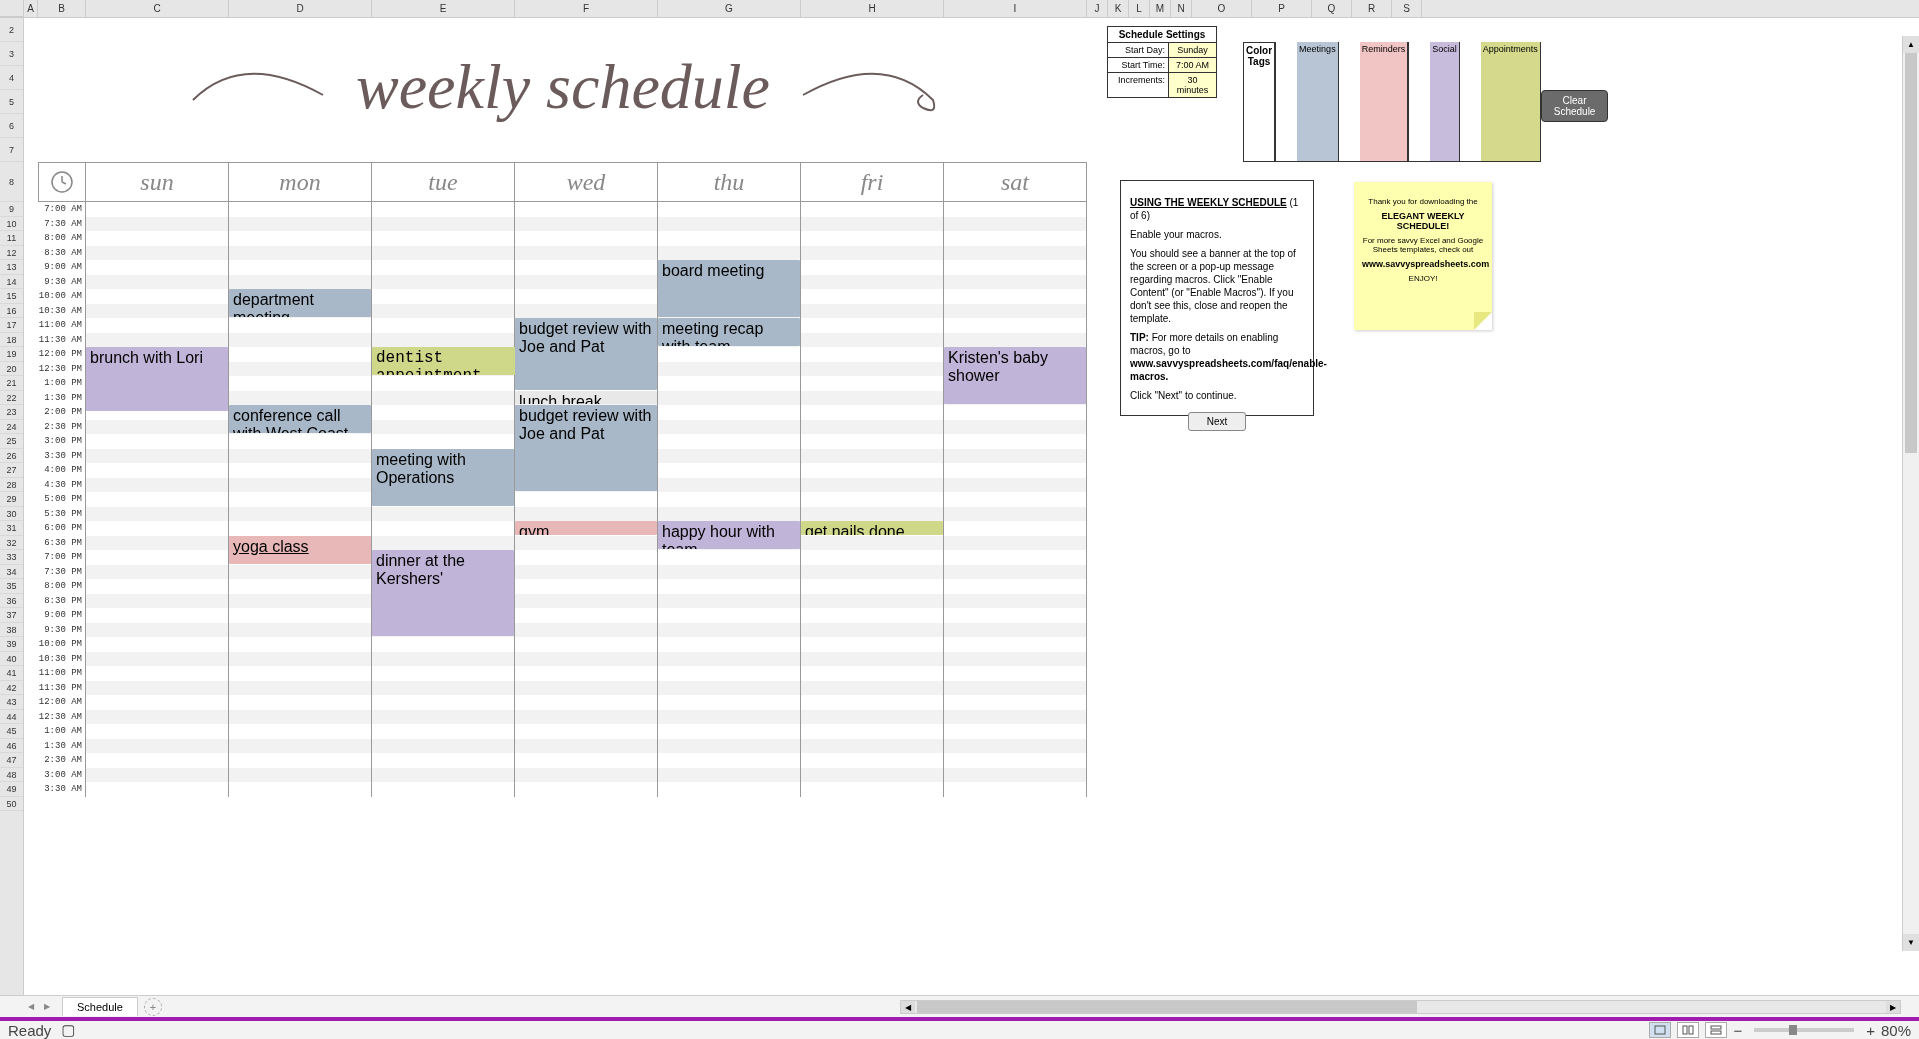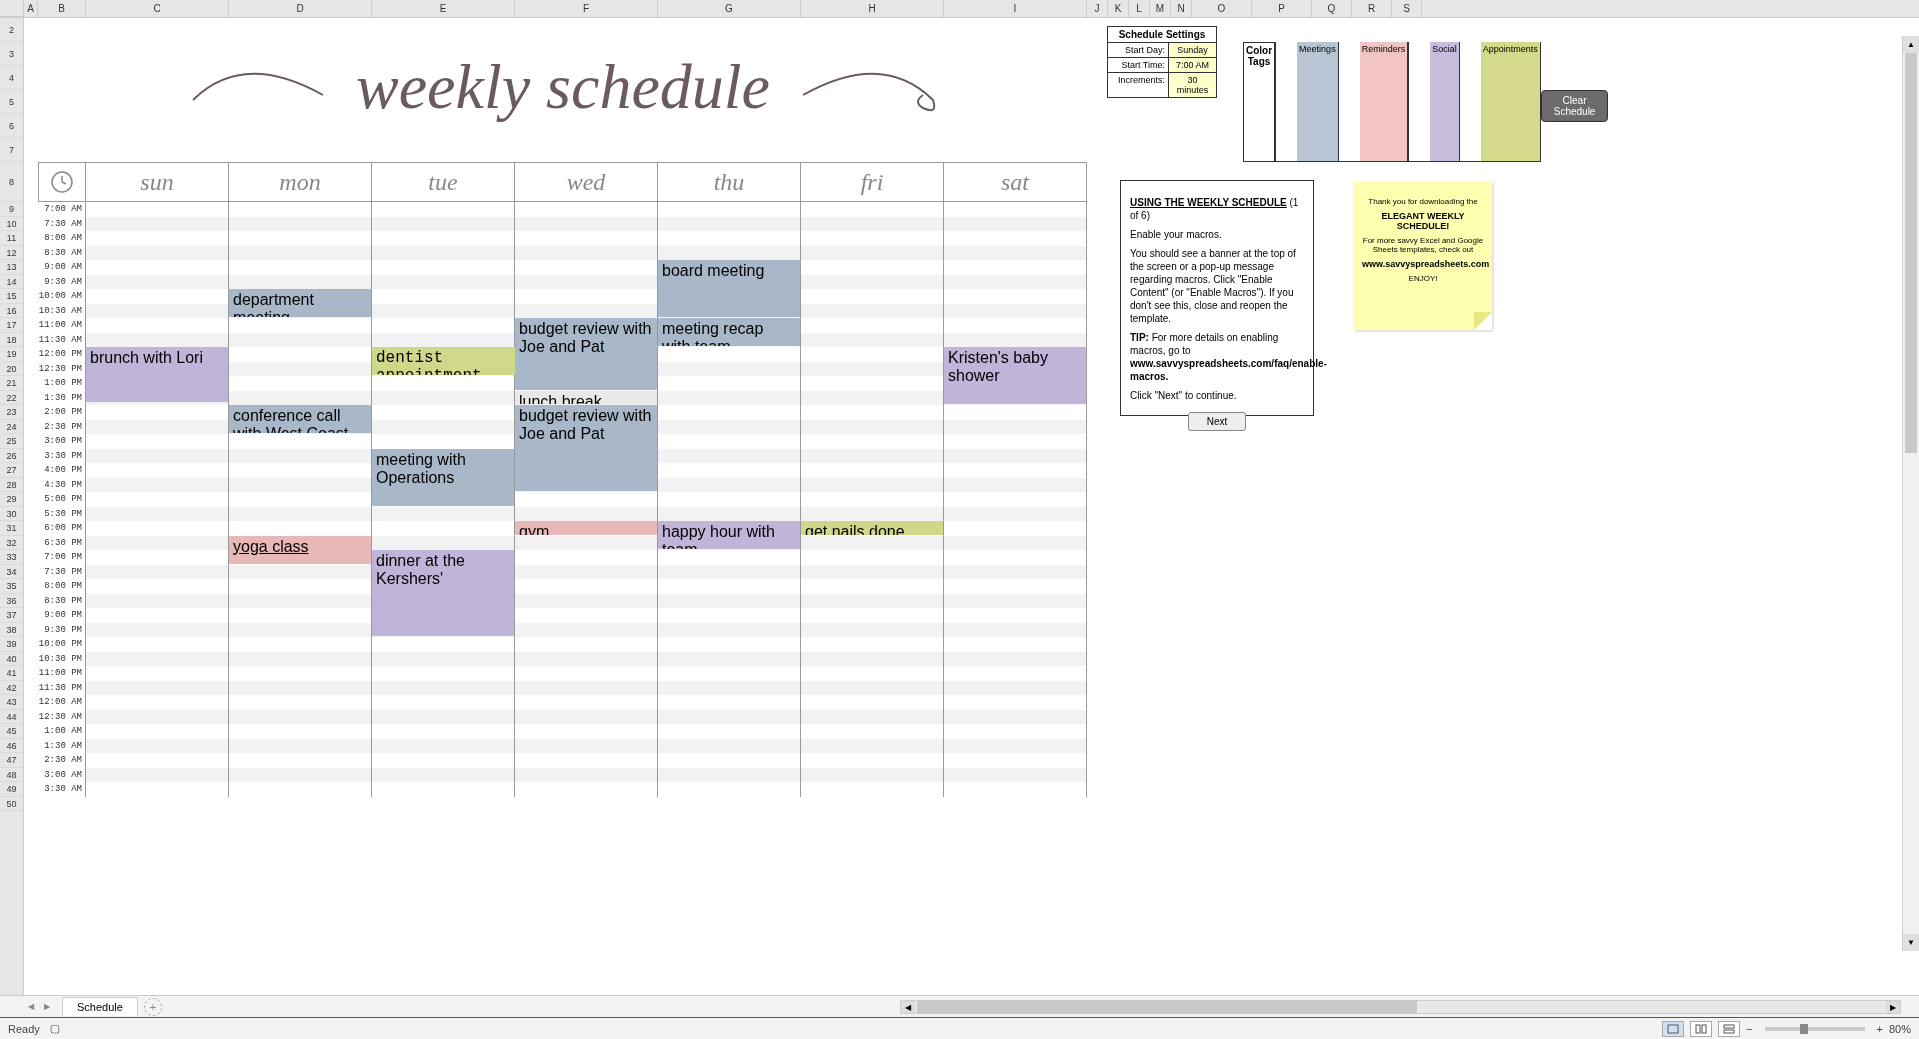--- a/index.html
+++ b/index.html
@@ -94,21 +94,21 @@
 .sheet-tabs { height: 22px; background: #f3f3f3; border-top: 1px solid #ccc; display: flex; align-items: center; padding-left: 24px; position: relative; }
 .tab-nav { display: flex; gap: 2px; margin-right: 8px; }
 .tab-nav-btn { width: 14px; height: 14px; font-size: 8px; color: #888; display: flex; align-items: center; justify-content: center; cursor: pointer; }
 .sheet-tab { background: #fff; border: 1px solid #ccc; border-bottom: none; padding: 3px 14px; font-size: 11px; cursor: pointer; }
 .add-tab { width: 18px; height: 18px; border: 1px dashed #aaa; border-radius: 50%; display: flex; align-items: center; justify-content: center; margin-left: 6px; font-size: 11px; color: #888; cursor: pointer; }
 .hscroll { position: absolute; right: 18px; left: 900px; top: 4px; height: 14px; background: #e8e8e8; border: 1px solid #ccc; }
 .hscroll-thumb { position: absolute; left: 16px; width: 500px; top: 0; bottom: 0; background: #c8c8c8; }
 .hscroll-btn { position: absolute; width: 14px; top: 0; bottom: 0; background: #ddd; font-size: 8px; display: flex; align-items: center; justify-content: center; }
 
 
-.status-bar { height: 22px; background: #f3f3f3; border-top: 1px solid #a21caf; display: flex; align-items: center; padding: 0 8px; font-size: 11px; color: #444; }
+.status-bar { height: 22px; background: #f3f3f3; border-top: 4px solid #a21caf; display: flex; align-items: center; padding: 0 8px; font-size: 15px; color: #444; }
 .status-left { flex: 1; display: flex; align-items: center; gap: 10px; }
 .status-right { display: flex; align-items: center; gap: 6px; }
 .view-btn { width: 22px; height: 16px; border: 1px solid #aaa; background: #fff; cursor: pointer; display: flex; align-items: center; justify-content: center; }
 .view-btn.active { background: #d0e0f0; }
 .zoom-slider { width: 100px; height: 4px; background: #ccc; position: relative; margin: 0 6px; }
 .zoom-thumb { position: absolute; left: 35px; top: -3px; width: 8px; height: 10px; background: #888; }
 
 
 .vscroll { position: absolute; right: 0; top: 18px; bottom: 44px; width: 17px; background: #f0f0f0; border-left: 1px solid #ccc; }
 .vscroll-btn { height: 17px; background: #e0e0e0; font-size: 8px; display: flex; align-items: center; justify-content: center; }
@@ -701,21 +701,21 @@
             <div class="time-label">3:30 AM</div>
             <div class="time-cell-bg"></div>
             <div class="time-cell-bg"></div>
             <div class="time-cell-bg"></div>
             <div class="time-cell-bg"></div>
             <div class="time-cell-bg"></div>
             <div class="time-cell-bg"></div>
             <div class="time-cell-bg"></div>
           </div>
           <div class="events-layer" id="events-layer">
-            <div class="event ev-social" style="left: 0px; top: 145px; width: 142px; height: 55px;">brunch with Lori</div>
+            <div class="event ev-social" style="left: 0px; top: 145px; width: 142px; height: 64px;">brunch with Lori</div>
             <div class="event ev-meetings" style="left: 143px; top: 87px; width: 142px; height: 28px;">department meeting</div>
             <div class="event ev-meetings" style="left: 143px; top: 203px; width: 142px; height: 28px;">conference call with West Coast team</div>
             <div class="event ev-reminders" style="left: 143px; top: 333.5px; width: 142px; height: 28px; text-decoration: underline;">yoga class</div>
             <div class="event ev-appointments" style="left: 286px; top: 145px; width: 164px; height: 28px; font-family: Liberation Mono, monospace;">dentist appointment</div>
             <div class="event ev-meetings" style="left: 286px; top: 246.5px; width: 142px; height: 57px;">meeting with Operations</div>
             <div class="event ev-social" style="left: 286px; top: 348px; width: 142px; height: 86px;">dinner at the Kershers'</div>
             <div class="event ev-meetings" style="left: 429px; top: 116px; width: 142px; height: 71.5px;">budget review with Joe and Pat</div>
             <div class="event ev-lunch" style="left: 429px; top: 188.5px; width: 142px; height: 13.5px;">lunch break</div>
             <div class="event ev-meetings" style="left: 429px; top: 203px; width: 142px; height: 86px;">budget review with Joe and Pat</div>
             <div class="event ev-reminders" style="left: 429px; top: 319px; width: 142px; height: 13.5px;">gym</div>

